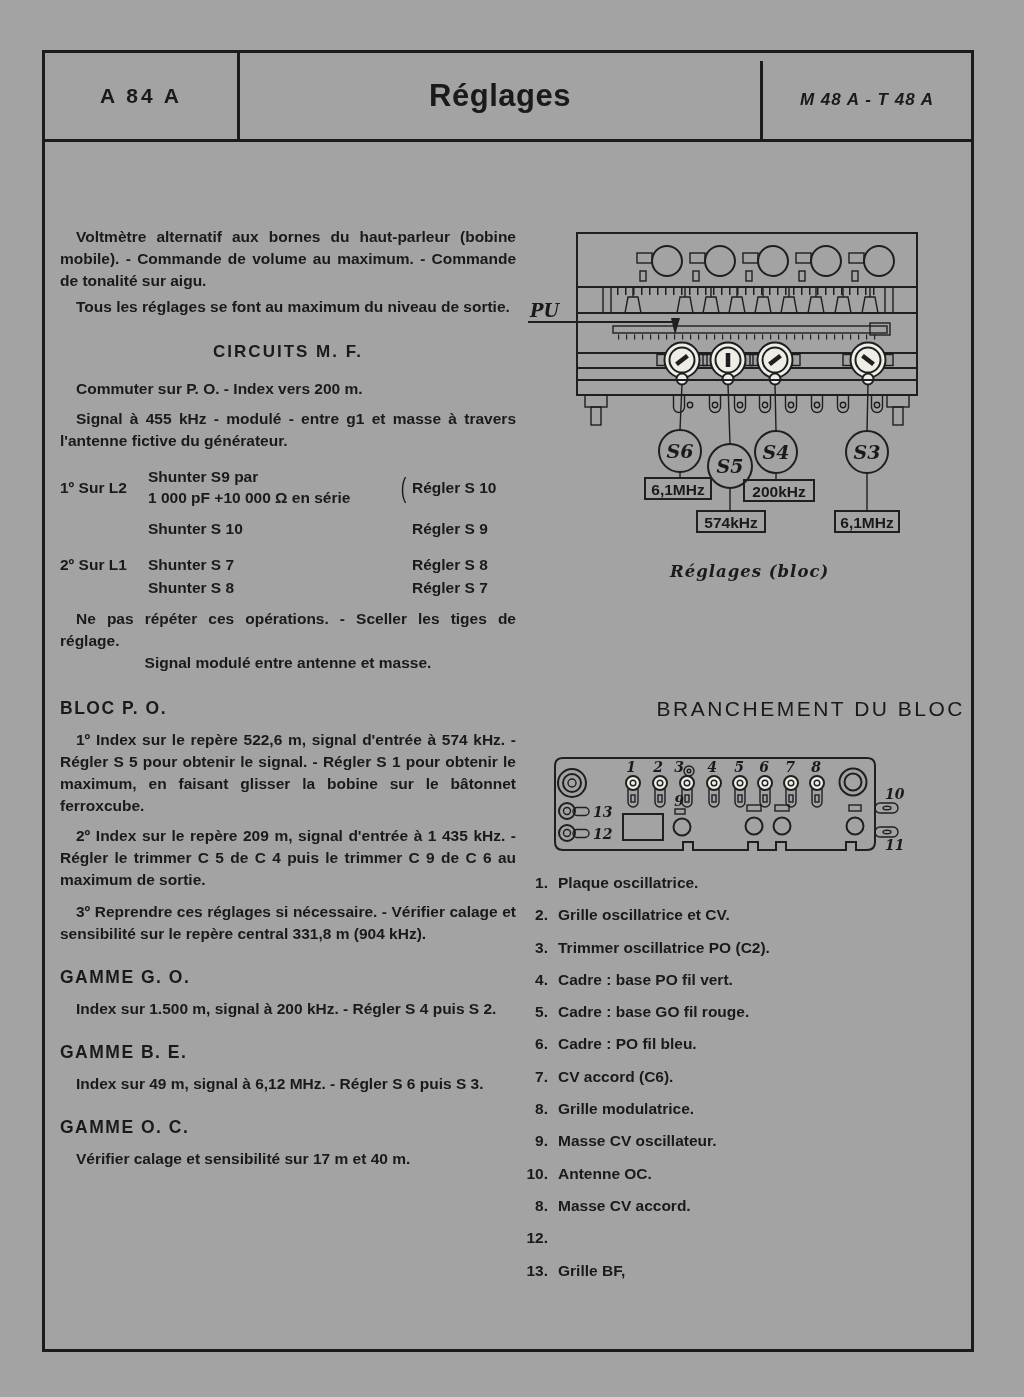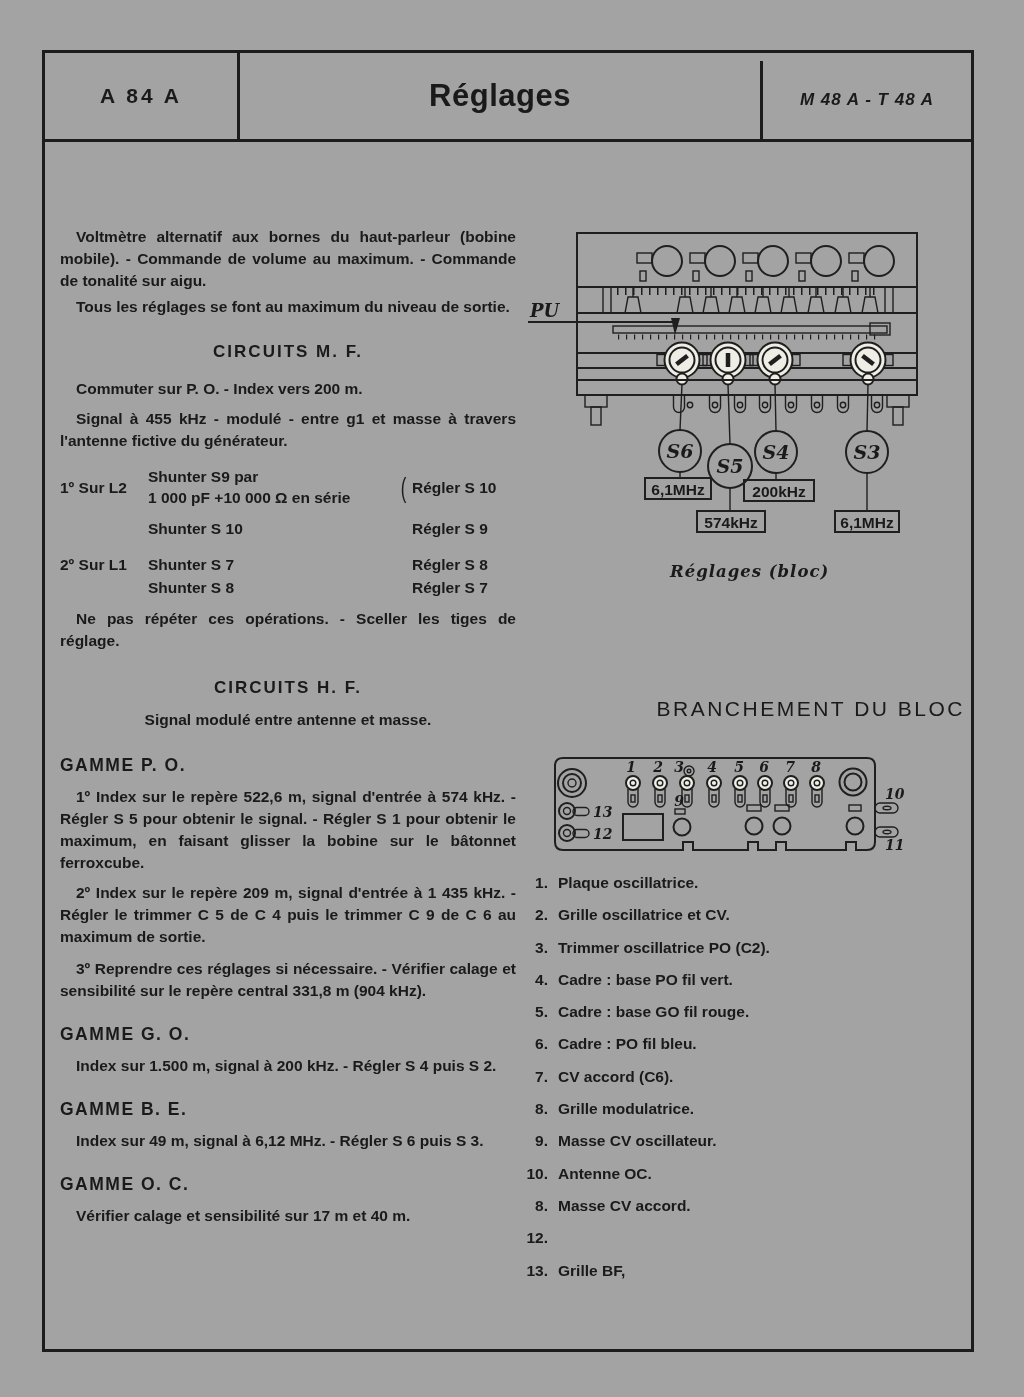--- a/index.html
+++ b/index.html
@@ -8,21 +8,21 @@
   .frame{position:absolute;left:42px;top:50px;width:932px;height:1302px;border:3px solid #1c1c1c;box-sizing:border-box;}
   .hdr{position:relative;height:86px;border-bottom:3px solid #1c1c1c;}
   .hdr-cell{display:flex;align-items:center;justify-content:center;font-weight:700;}
   .hdr-left{position:absolute;left:0;top:0;bottom:0;width:192px;border-right:3px solid #1c1c1c;font-size:21px;letter-spacing:3px;}
   .hdr-right{position:absolute;right:0;top:8px;bottom:0;width:208px;border-left:3px solid #1c1c1c;font-size:17px;letter-spacing:1px;font-style:italic;}
   .hdr-title{position:absolute;left:192px;right:208px;top:0;bottom:0;font-size:31px;letter-spacing:.5px;border-radius:10px;}
 
   .leftcol{position:absolute;left:60px;top:226px;width:456px;}
   .p{font-size:15.5px;line-height:22px;font-weight:700;text-align:justify;text-indent:16px;margin:0;}
   .p.center{text-align:center;text-indent:0;}
-  .sec-title{font-size:17px;font-weight:700;letter-spacing:2px;text-align:center;margin:11px;}
+  .sec-title{font-size:17px;font-weight:700;letter-spacing:2px;text-align:center;margin:0;}
   .gamme-title{font-size:17.5px;font-weight:700;letter-spacing:1.5px;margin:0;}
 
   .mf-row{display:grid;grid-template-columns:88px 250px 14px auto;font-weight:700;font-size:15.5px;line-height:21px;margin:0;}
   .mf-row .res{white-space:nowrap;}
   .mf-row1{align-items:center;}
   .brace{font-size:28px;font-weight:400;line-height:21px;transform:scaleX(.6);}
 
   .bds-title{position:absolute;left:545px;top:697px;width:420px;text-align:right;
              font-size:21px;font-weight:400;letter-spacing:2.5px;}
   .bl-list{position:absolute;left:512px;top:872px;width:460px;}
@@ -83,24 +83,23 @@
     </div>
     <div class="mf-row" style="margin-top:2px">
       <div></div>
       <div>Shunter S 8</div>
       <div></div>
       <div class="res">Régler S 7</div>
     </div>
 
     <p class="p" style="margin-top:10px">Ne pas répéter ces opérations. - Sceller les tiges de réglage.</p>
 
-    <h3 class="sec-title" style="margin-top:26px">CIRCUITS H. F.</h3>
     <p class="p center" style="margin-top:0">Signal modulé entre antenne et masse.</p>
 
-    <h4 class="gamme-title" style="margin-top:24px">GAMME P. O.</h4>
+    <h4 class="gamme-title" style="margin-top:24px">BLOC P. O.</h4>
     <p class="p" style="margin-top:10px">1º Index sur le repère 522,6 m, signal d'entrée à 574 kHz. - Régler S 5 pour obtenir le signal. - Régler S 1 pour obtenir le maximum, en faisant glisser la bobine sur le bâtonnet ferroxcube.</p>
     <p class="p" style="margin-top:8px">2º Index sur le repère 209 m, signal d'entrée à 1 435 kHz. - Régler le trimmer C 5 de C 4 puis le trimmer C 9 de C 6 au maximum de sortie.</p>
     <p class="p" style="margin-top:10px">3º Reprendre ces réglages si nécessaire. - Vérifier calage et sensibilité sur le repère central 331,8 m (904 kHz).</p>
 
     <h4 class="gamme-title" style="margin-top:22px">GAMME G. O.</h4>
     <p class="p" style="margin-top:10px">Index sur 1.500 m, signal à 200 kHz. - Régler S 4 puis S 2.</p>
 
     <h4 class="gamme-title" style="margin-top:22px">GAMME B. E.</h4>
     <p class="p" style="margin-top:10px">Index sur 49 m, signal à 6,12 MHz. - Régler S 6 puis S 3.</p>
 

